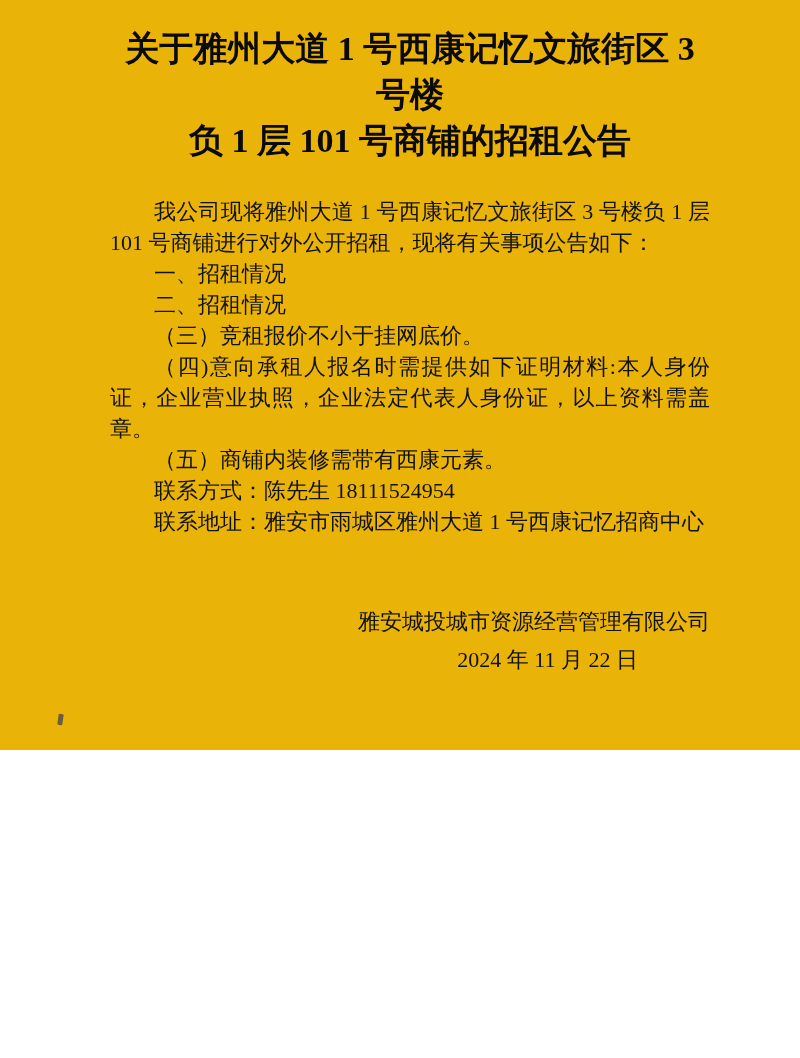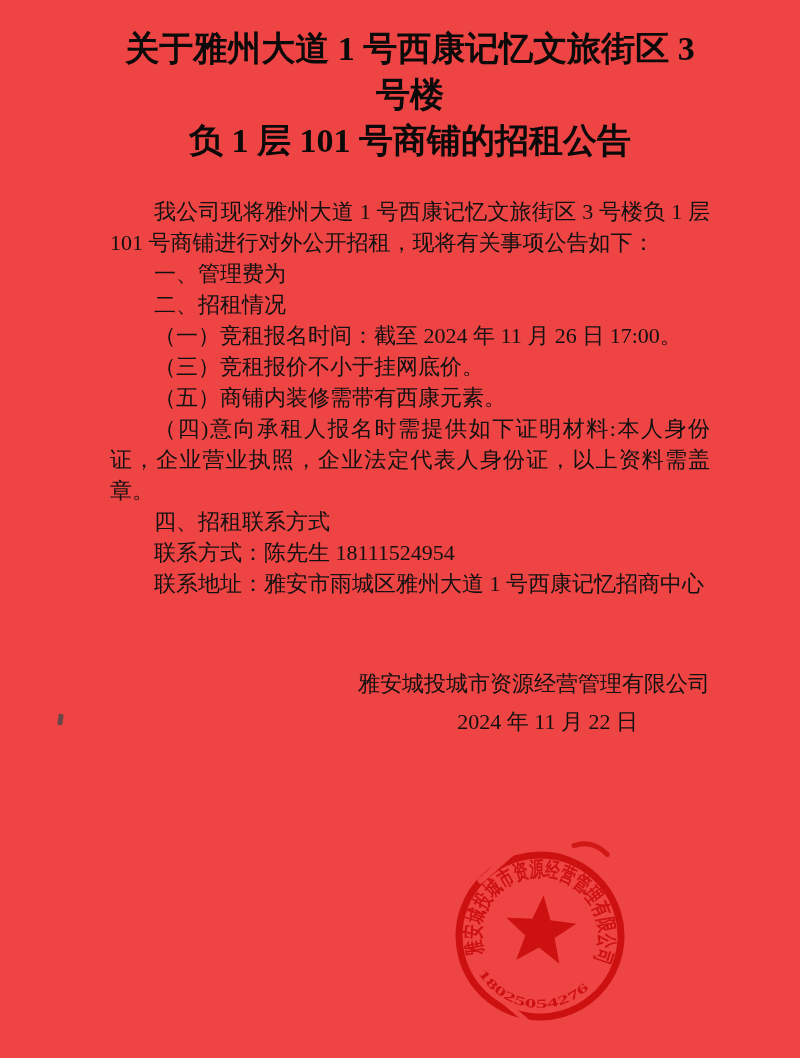--- a/index.html
+++ b/index.html
@@ -1,22 +1,22 @@
 <!DOCTYPE html>
 <html style="--seal-color: #d92c2a;"><head>
 <meta charset="utf-8">
 <style>
   :root { --seal-color: #d92c2a; }
   * { margin: 0; padding: 0; box-sizing: border-box; }
   html, body { background: #ffffff; }
   .page {
     position: relative;
     width: 800px;
-    height: 1058px;
-    background: #ef4444;
+    height: 750px;
+    background: #eab308;
     overflow: hidden;
     font-family: "Liberation Serif", "DejaVu Serif", serif;
     color: #111;
     text-decoration: underline;
   }
   .doc {
     position: absolute;
     left: 110px;
     top: 26px;
     width: 600px;
@@ -77,27 +77,25 @@
 <div class="page">
 
   <div class="doc">
     <div class="doc-title">
       <div>关于雅州大道 1 号西康记忆文旅街区 3 号楼</div>
       <div>负 1 层 101 号商铺的招租公告</div>
     </div>
 
     <div class="doc-body">
       <p>我公司现将雅州大道 1 号西康记忆文旅街区 3 号楼负 1 层 101 号商铺进行对外公开招租，现将有关事项公告如下：</p>
-      <p>一、管理费为</p>
+      <p>一、招租情况</p>
       <p>二、招租情况</p>
-      <p>（一）竞租报名时间：截至 2024 年 11 月 26 日 17:00。</p>
       <p>（三）竞租报价不小于挂网底价。</p>
+      <p>（四)意向承租人报名时需提供如下证明材料:本人身份证，企业营业执照，企业法定代表人身份证，以上资料需盖章。</p>
       <p>（五）商铺内装修需带有西康元素。</p>
-      <p>（四)意向承租人报名时需提供如下证明材料:本人身份证，企业营业执照，企业法定代表人身份证，以上资料需盖章。</p>
-      <p>四、招租联系方式</p>
       <p>联系方式：陈先生 18111524954</p>
       <p>联系地址：雅安市雨城区雅州大道 1 号西康记忆招商中心</p>
     </div>
 
     <div class="signature">
       <div class="company">雅安城投城市资源经营管理有限公司</div>
       <div class="date">2024 年 11 月 22 日</div>
     </div>
   </div>
 

